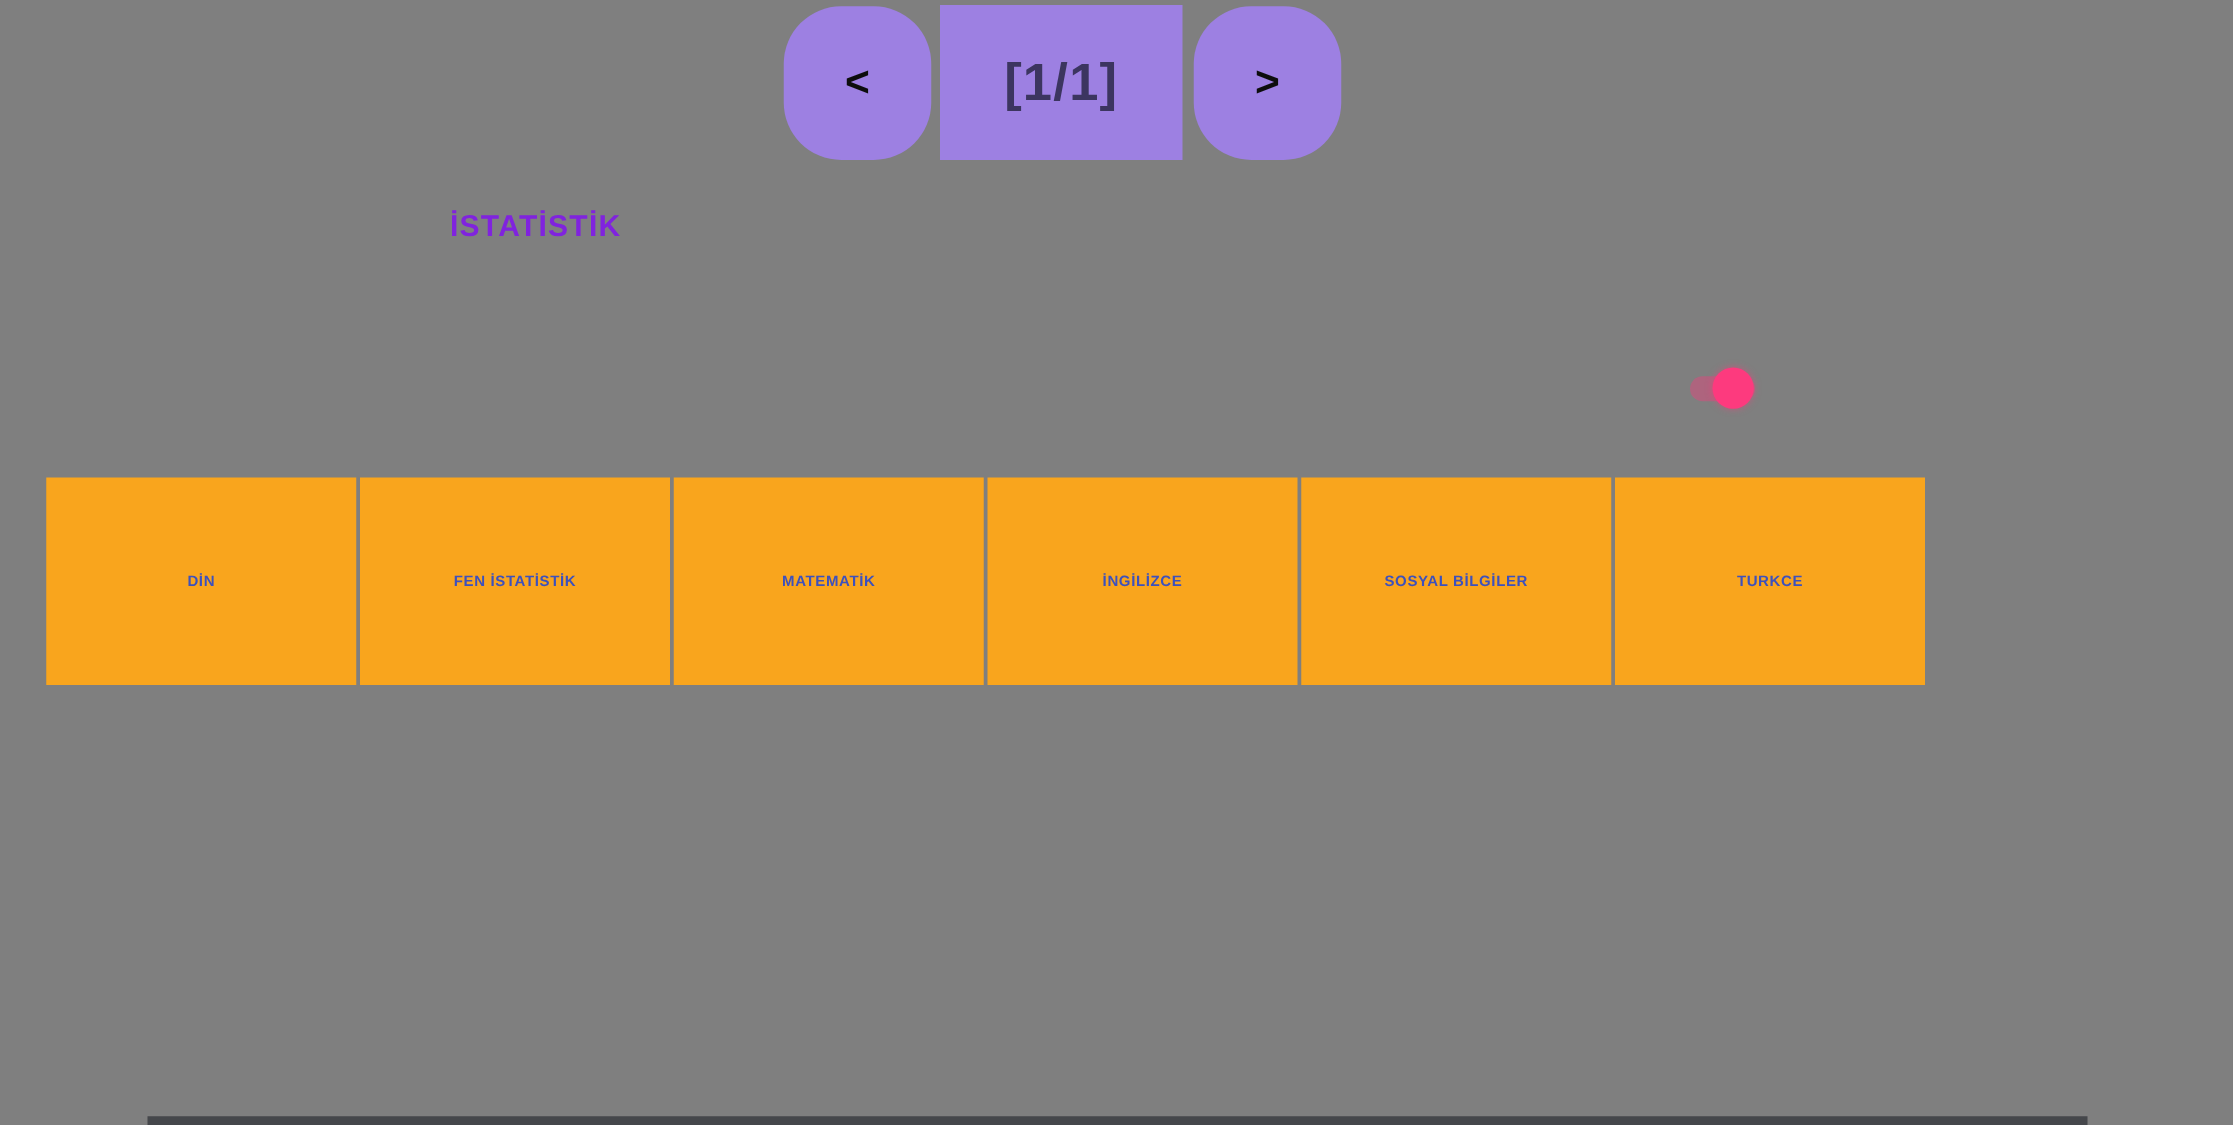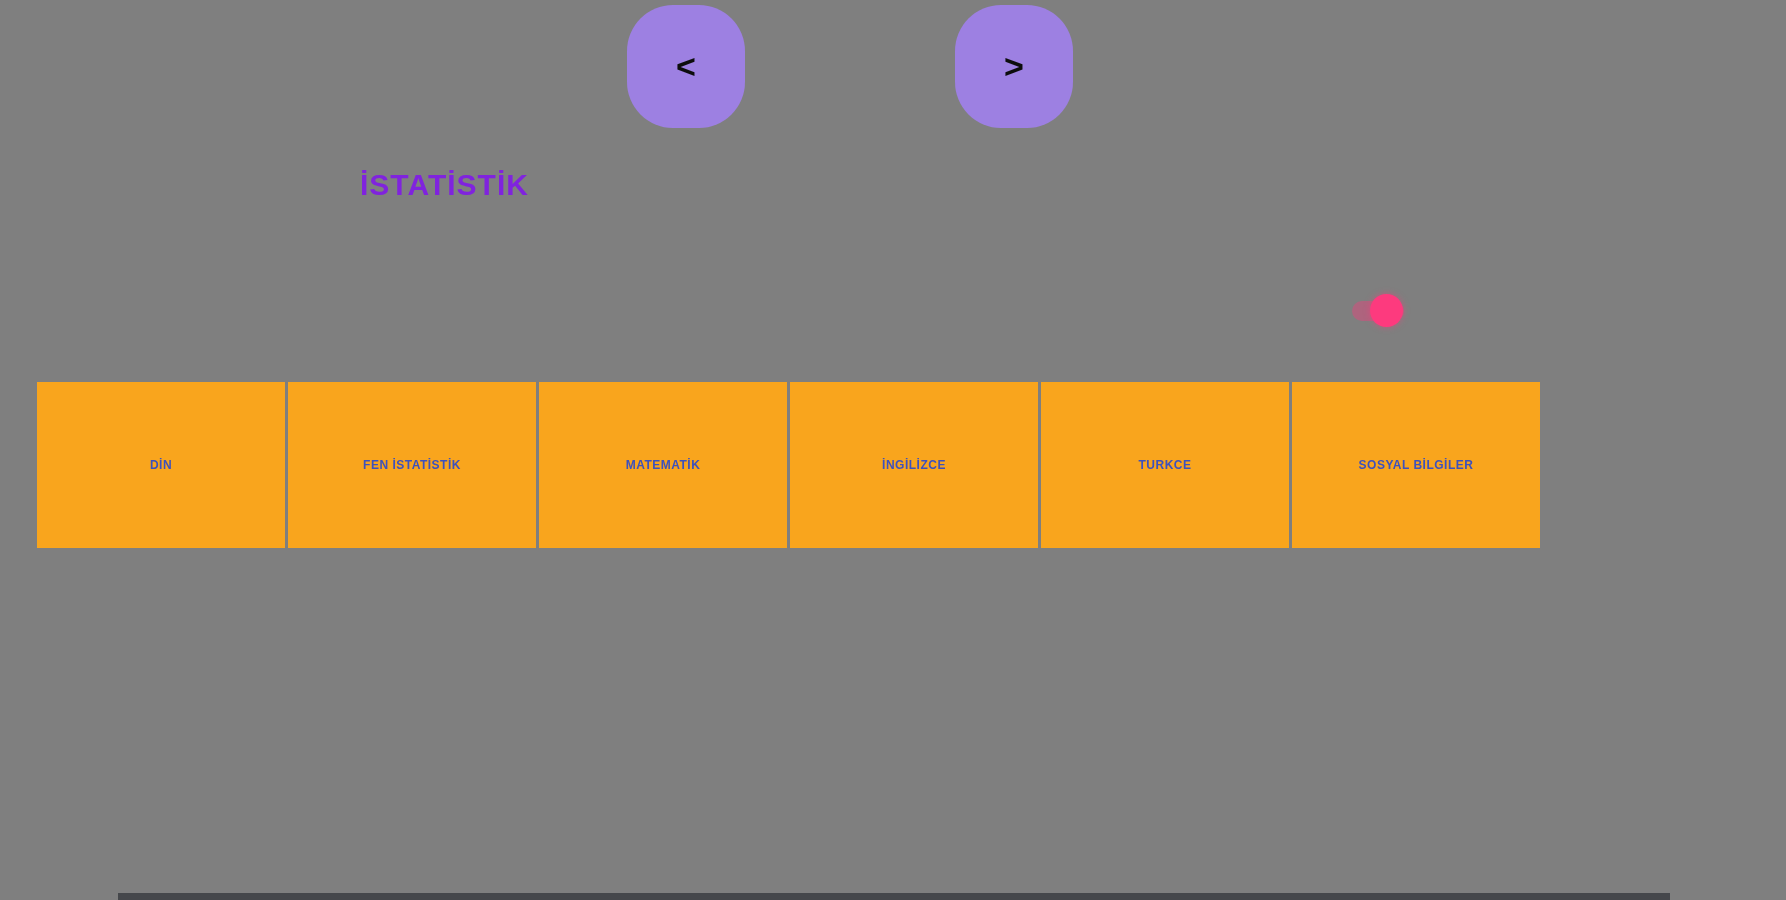--- a/index.html
+++ b/index.html
@@ -53,21 +53,21 @@
     font-size: 42px;
     color: #3c3560;
     letter-spacing: 1px;
   }
 
   
   .app-title {
     position: absolute;
     left: 360px;
     top: 168px;
-    font-size: 30px;
+    font-size: 24px;
     font-weight: bold;
     color: #8023de;
     letter-spacing: 1px;
   }
 
   
   .toggle-track {
     position: absolute;
     left: 1352px;
     top: 301px;
@@ -130,20 +130,21 @@
 </style>
 </head>
 <body>
 
 <div class="stage">
 
   <button class="pager-btn prev">
     <span>&lt;</span>
   </button>
 
+  <div class="page-indicator">[1/1]</div>
 
   <button class="pager-btn next">
     <span>&gt;</span>
   </button>
 
   <div class="app-title">İSTATİSTİK</div>
 
   <div class="toggle-track"></div>
   <div class="toggle-knob"></div>
 
@@ -154,22 +155,22 @@
     <button class="subject-card">
       <span class="card-label">FEN İSTATİSTİK</span>
     </button>
     <button class="subject-card">
       <span class="card-label">MATEMATİK</span>
     </button>
     <button class="subject-card">
       <span class="card-label">İNGİLİZCE</span>
     </button>
     <button class="subject-card">
-      <span class="card-label">TURKCE</span>
+      <span class="card-label">SOSYAL BİLGİLER</span>
     </button>
     <button class="subject-card">
-      <span class="card-label">SOSYAL BİLGİLER</span>
+      <span class="card-label">TURKCE</span>
     </button>
   </div>
 
   <div class="bottom-edge-bar"></div>
 
 </div>
 
 </body></html>

